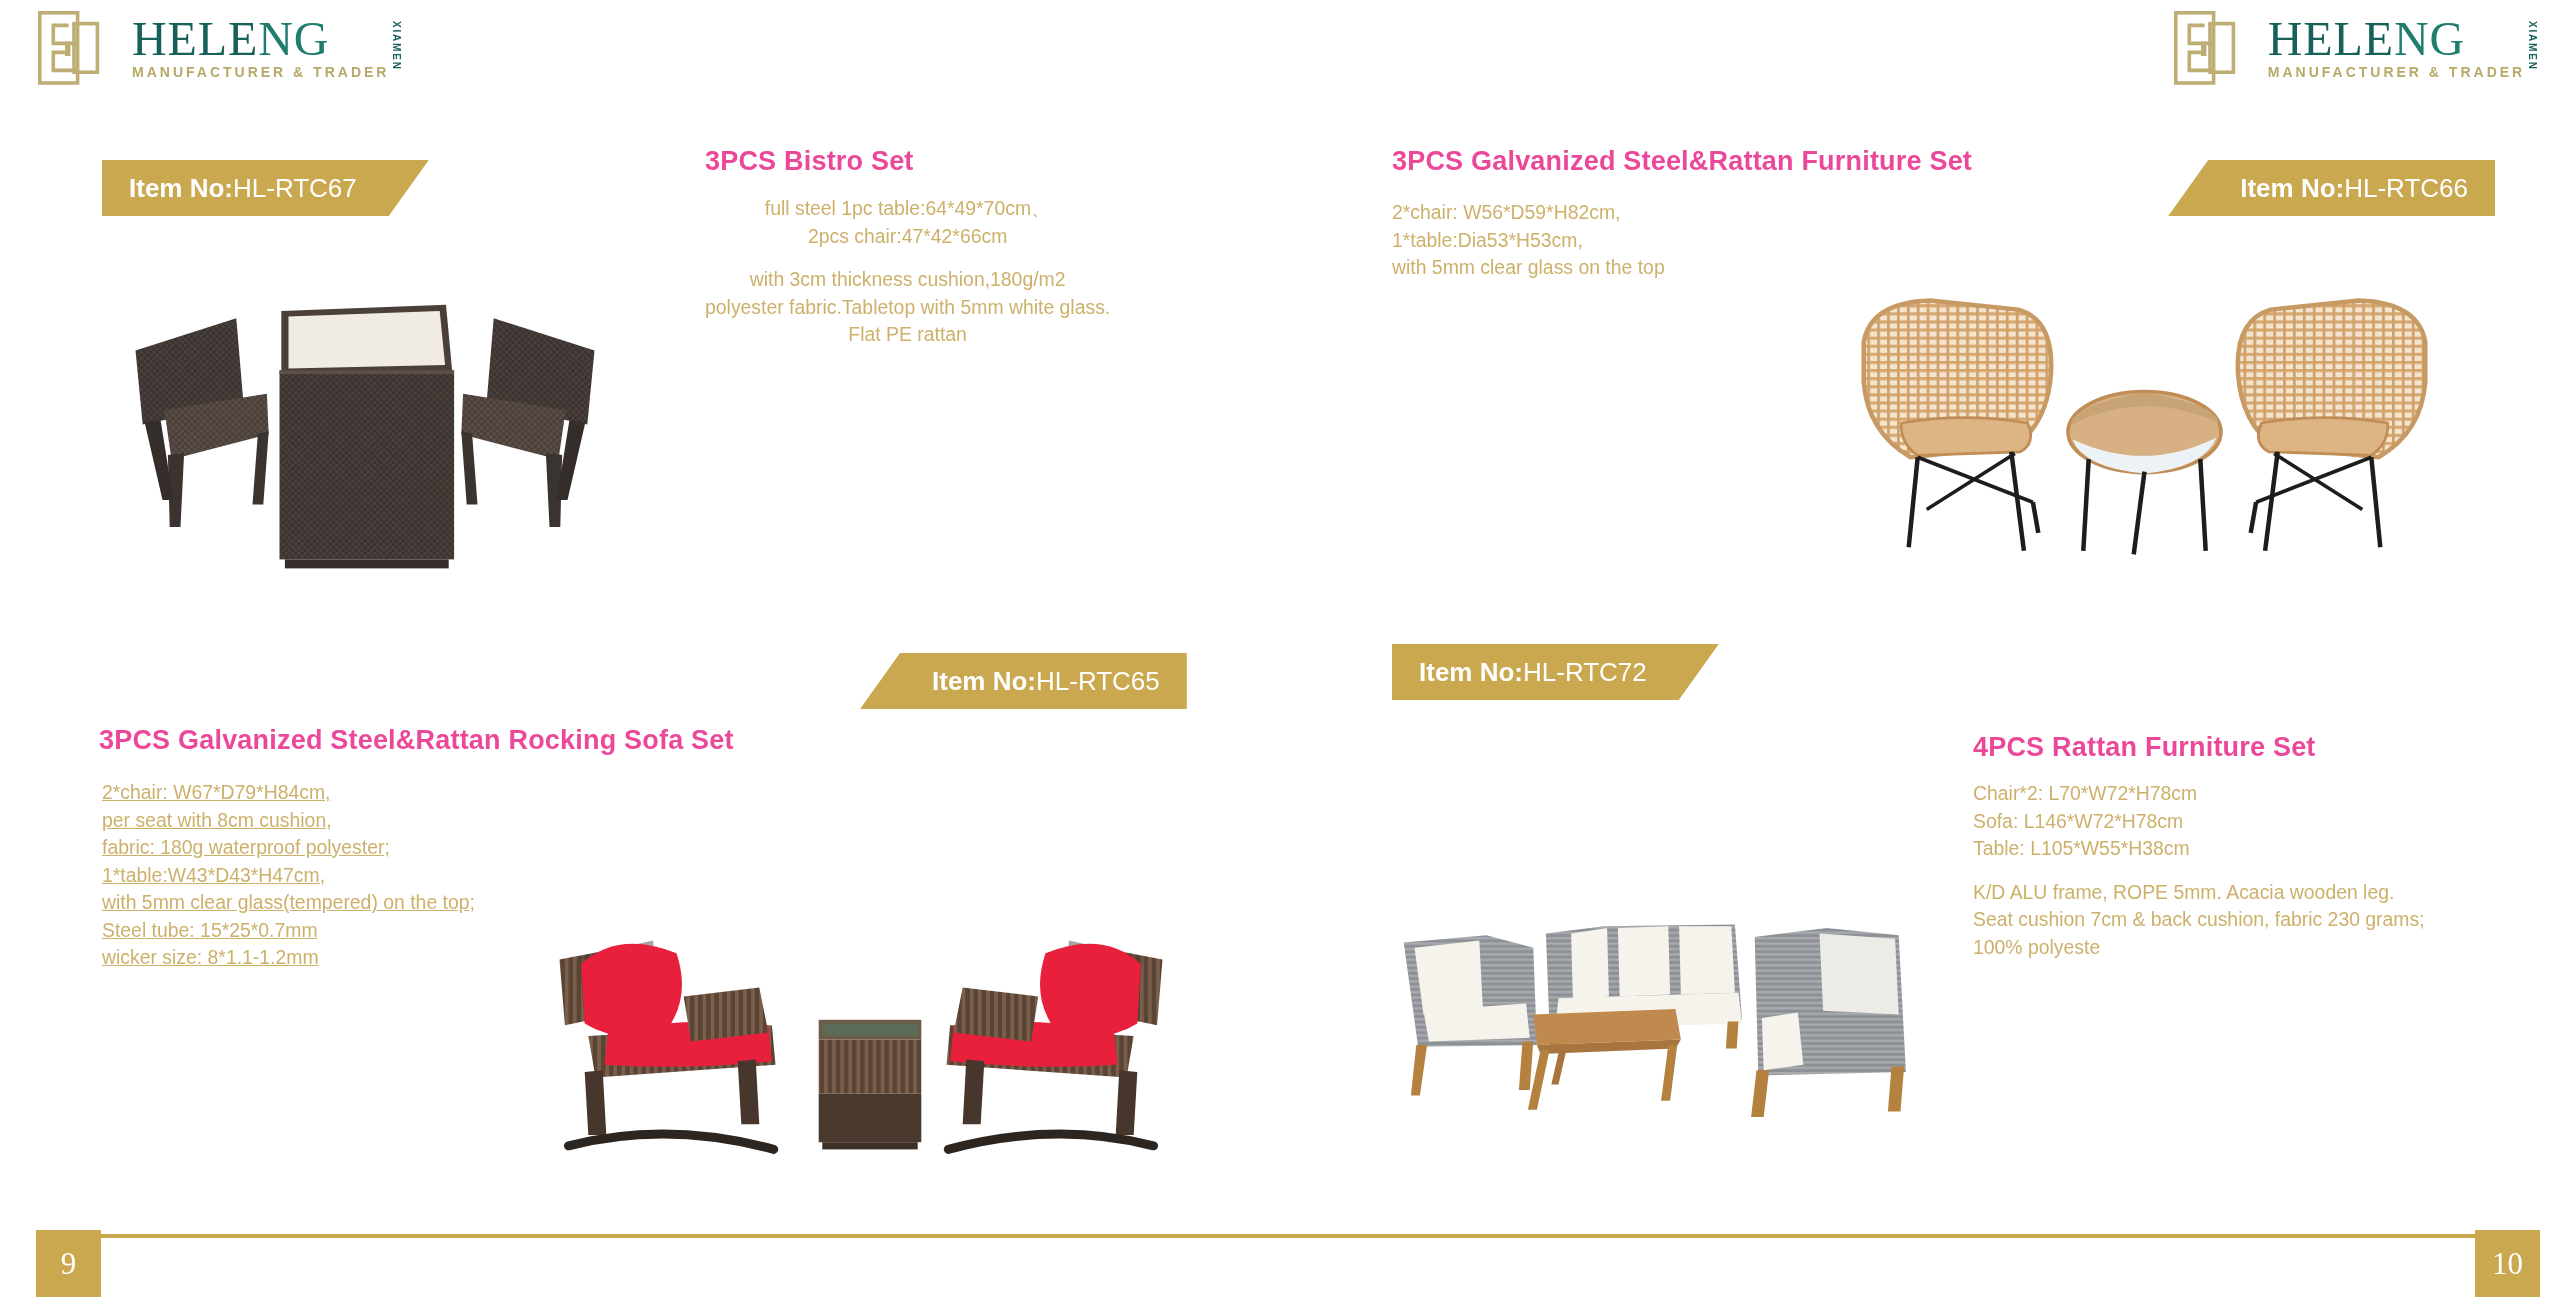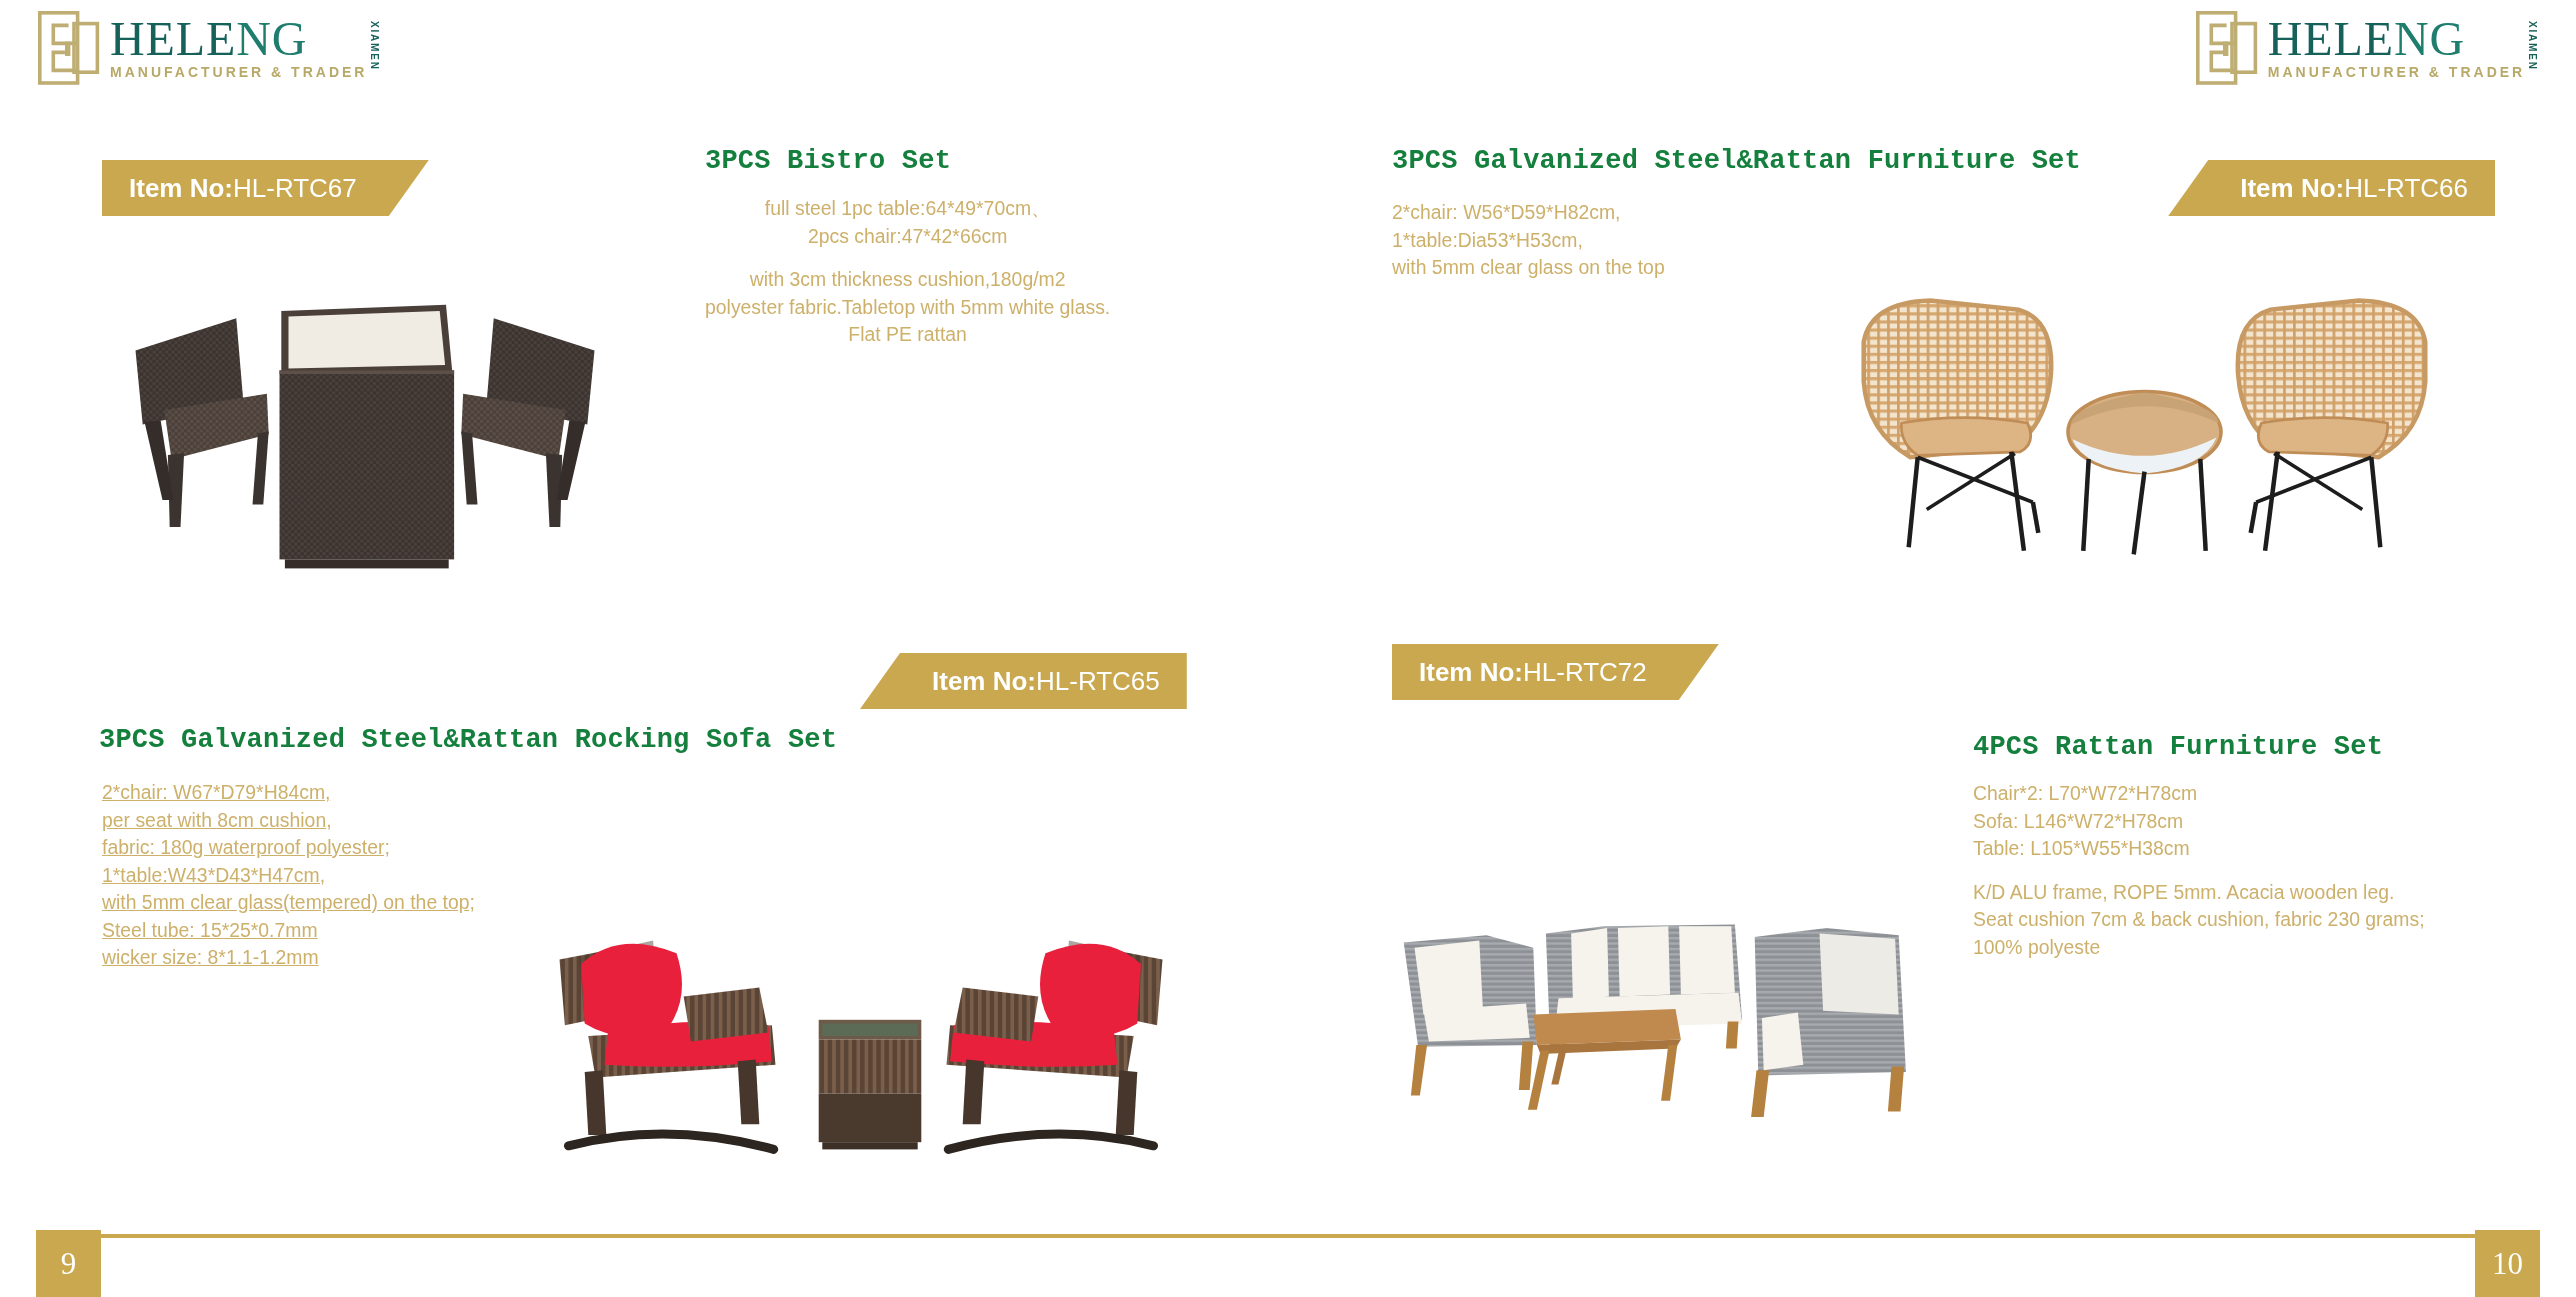--- a/index.html
+++ b/index.html
@@ -7,21 +7,21 @@
   html,body { width:2576px; height:1297px; overflow:hidden; }
   body {
     background:#ffffff;
     font-family:"Liberation Sans", sans-serif;
     position:relative;
   }
   .spread { position:absolute; inset:0; display:flex; }
   .page { position:relative; width:1288px; height:1297px; background:#fff; }
 
   
-  .logo { position:absolute; display:flex; align-items:center; gap:0; }
+  .logo { position:absolute; display:flex; align-items:center; gap:22px; }
   .logo-left  { left:38px;  top:10.8px; }
   .logo-right { right:38px; top:10.8px; }
   .logo-mark { width:72px; height:74px; position:relative; flex:0 0 auto; }
   .logo-text-wrap { display:flex; align-items:flex-start; }
   .logo-words { display:flex; flex-direction:column; }
   .logo-name {
     font-size:48px; font-weight:400; letter-spacing:0.9px; line-height:0.95;
     font-family:"Liberation Serif", serif;
   }
   .logo-name .teal-a { color:#16615a; }
@@ -47,22 +47,22 @@
   }
   .badge.skew-left { 
     clip-path: polygon(40px 0, 100% 0, 100% 100%, 0 100%);
     padding:0 27px 0 72px;
   }
   .badge-label { font-weight:700;text-align:center; }
   .badge-code  { font-weight:400; }
 
   
   .ptitle {
-    position:absolute; color:#15803d; font-weight:700;
-    font-size:27px; letter-spacing:0.2px; white-space:nowrap;font-family:Liberation Mono, monospace;
+    position:absolute; color:#ec4899; font-weight:700;
+    font-size:27px; letter-spacing:0.2px; white-space:nowrap;
   }
   .pdesc { position:absolute; color:#cdb06a; font-size:19.4px; line-height:1.42; }
   .pdesc .blk { margin-bottom:16px; }
   .pdesc .blk:last-child { margin-bottom:0; }
   .pdesc div { white-space:nowrap; }
 
   
   .photo { position:absolute; }
   .photo svg { display:block; width:100%; height:100%; }
 

